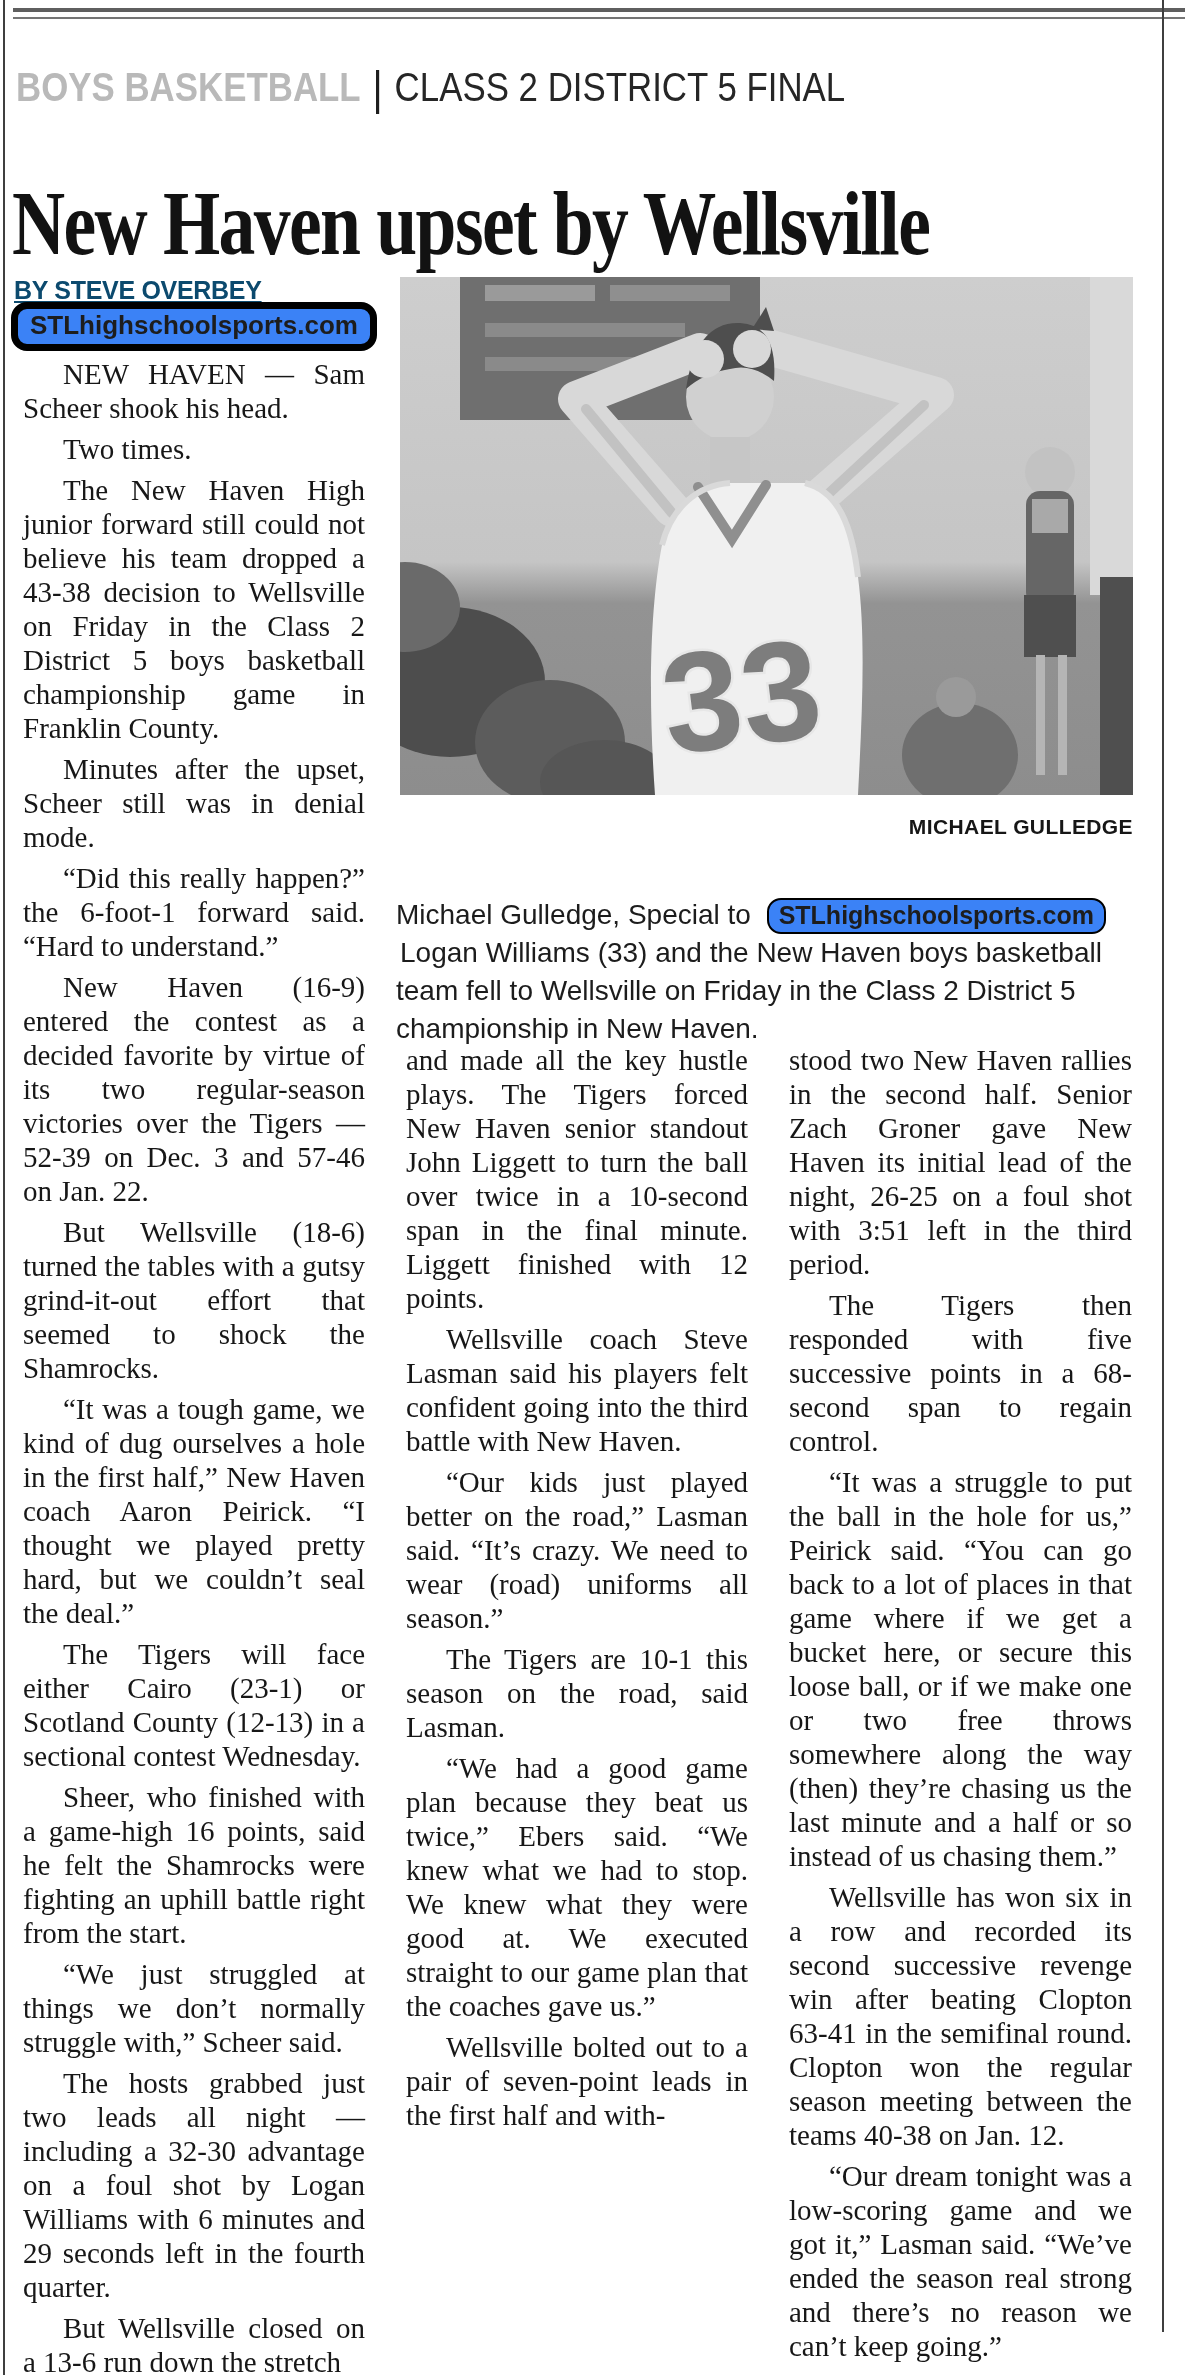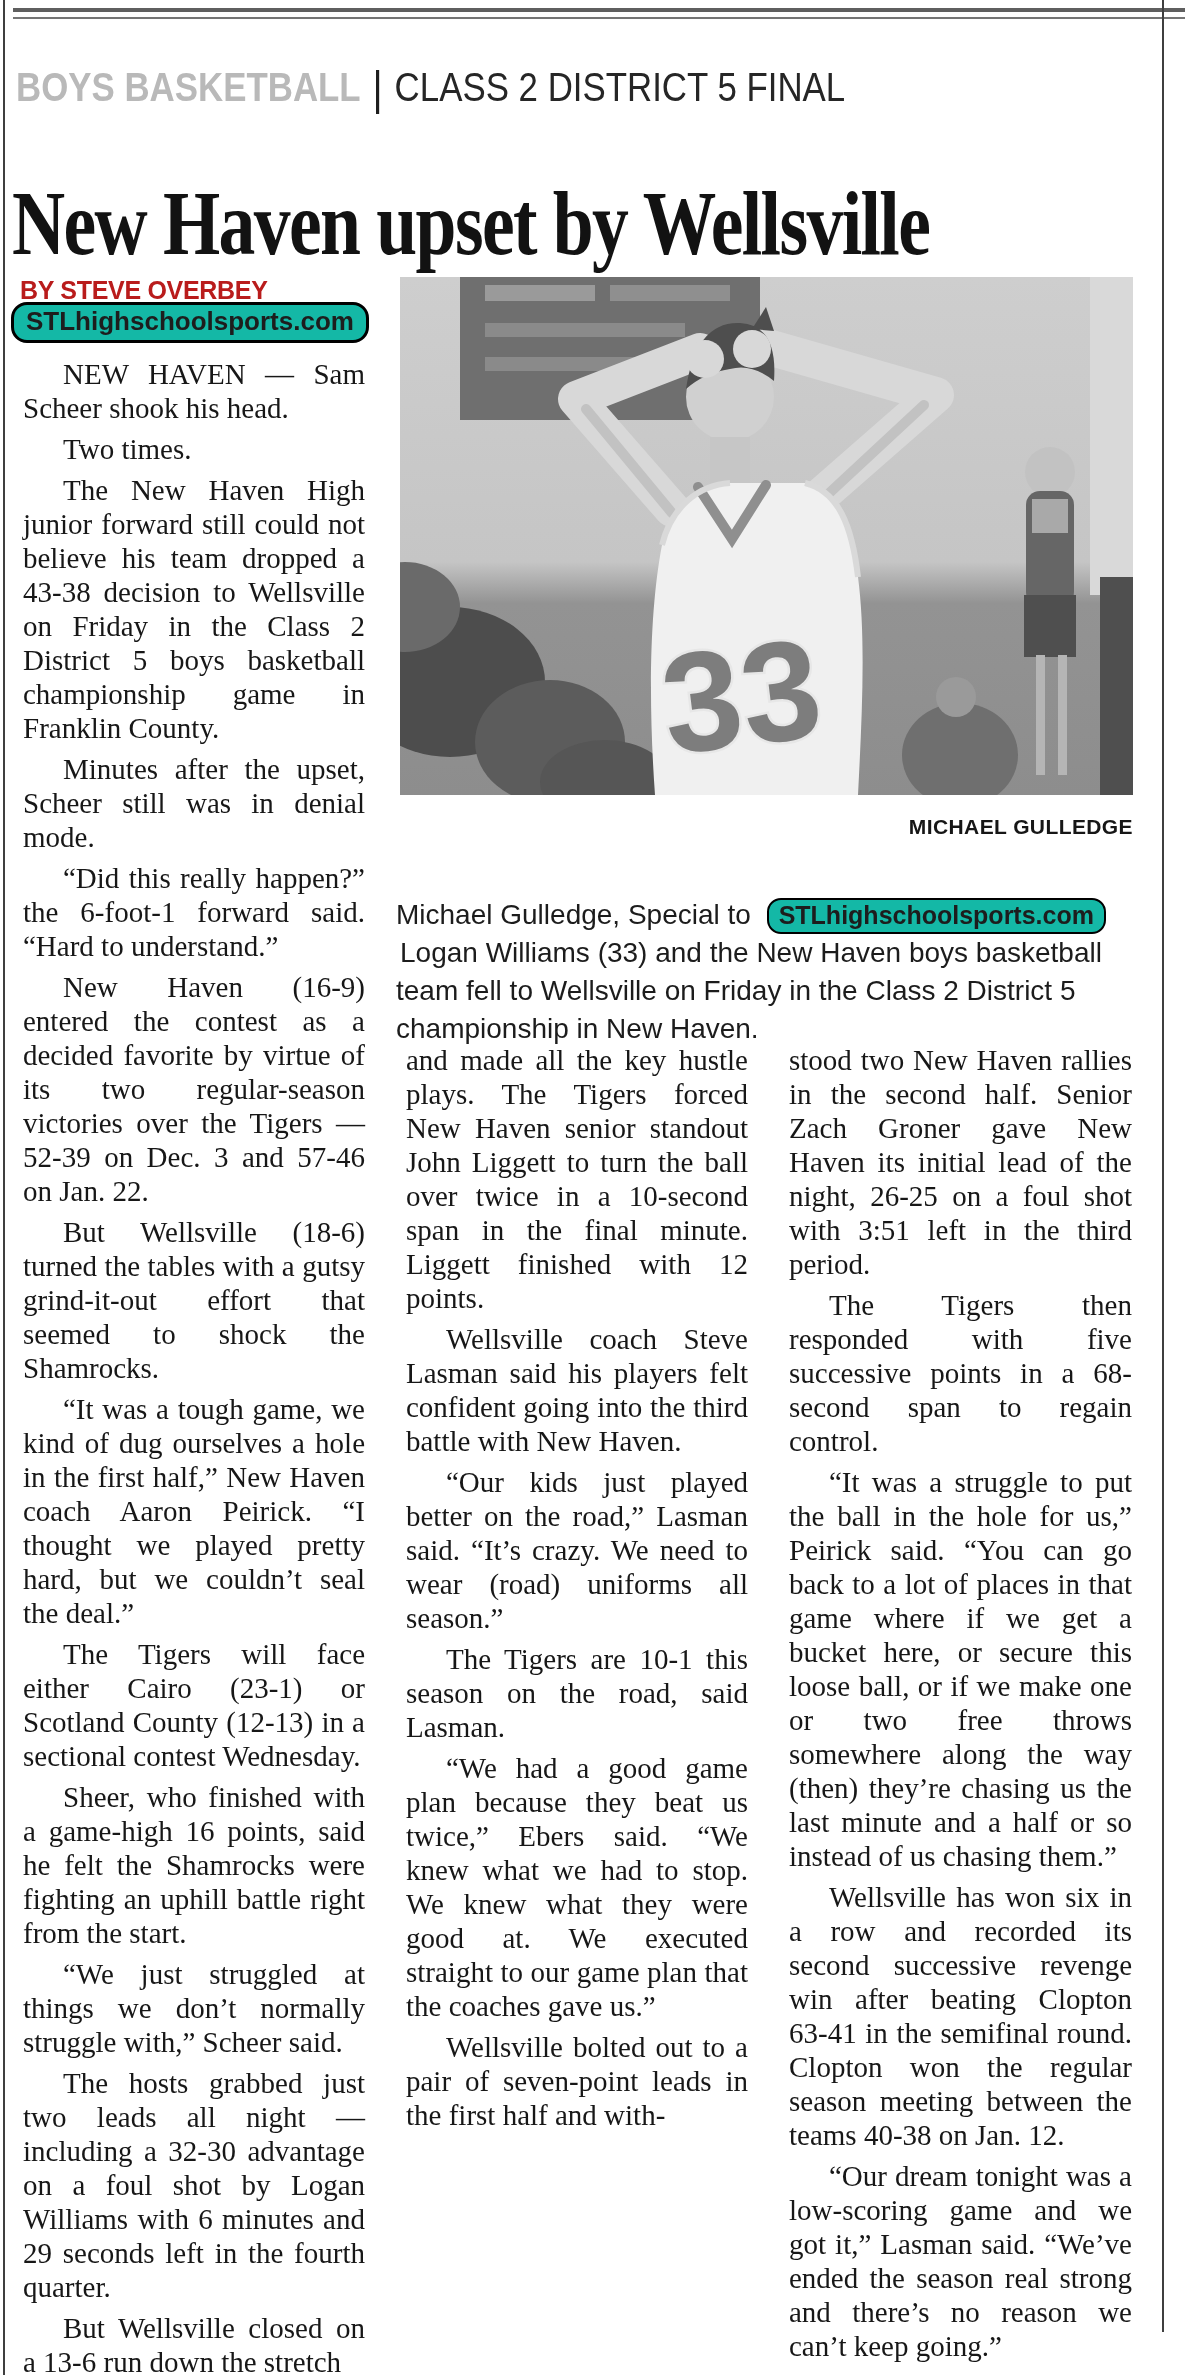--- a/index.html
+++ b/index.html
@@ -18,22 +18,22 @@
   .kicker .section{font-size:41px;font-weight:700;color:#b9b9b9;letter-spacing:0;}
   .kicker .sep{font-size:46px;font-weight:100;color:#1e1e1e;line-height:1;}
   .kicker .event{font-size:41px;font-weight:400;color:#262626;}
 
   
   .headline{position:absolute;left:12px;top:112px;font-family:"Liberation Serif",serif;
             font-size:92px;font-weight:700;color:#121212;letter-spacing:-2px;line-height:1.08;
             transform:scaleX(.8);transform-origin:left top;white-space:nowrap;}
 
   
-  .byline{position:absolute;left:20px;top:276px;font-size:25px;font-weight:700;color:#b91c1c;letter-spacing:-.3px;}
-  .badge{display:inline-block;border:3px solid #000000;border-radius:16px;background:#14b8a6;
+  .byline{position:absolute;left:14px;top:276px;font-size:25px;font-weight:700;color:#0c4a6e;letter-spacing:-.3px;text-decoration:underline;}
+  .badge{display:inline-block;border:7px solid #000000;border-radius:16px;background:#3b82f6;
          padding:1px 12px 3px;font-weight:700;color:#1d1d1d;line-height:1.2;}
   .badge-byline{position:absolute;left:11px;top:302px;font-size:26px;}
 
   
   .photo-wrap{position:absolute;left:400px;top:277px;width:733px;height:518px;background:#c9c9c9;}
   .credit{position:absolute;left:400px;top:815px;width:733px;text-align:right;
           font-size:21px;font-weight:700;color:#161616;letter-spacing:.4px;}
   .caption{position:absolute;left:396px;top:848px;width:737px;font-size:28px;line-height:38px;color:#1c1c1c;margin-top:48px;}
   .caption .lead{margin-right:8px;}
   .caption .badge{font-size:25px;border-width:2.5px;padding:0 10px 2px;border-radius:14px;}

